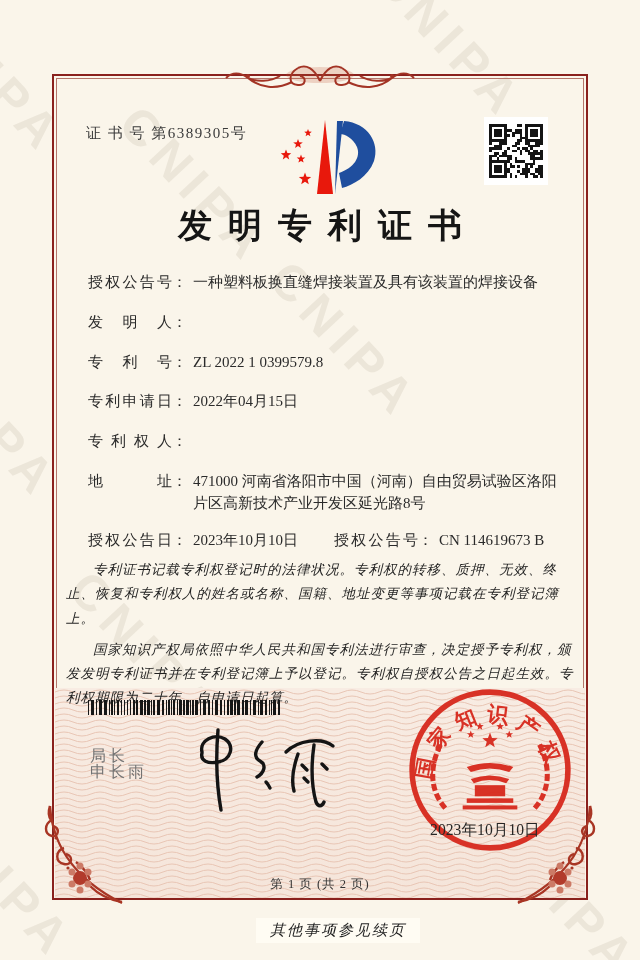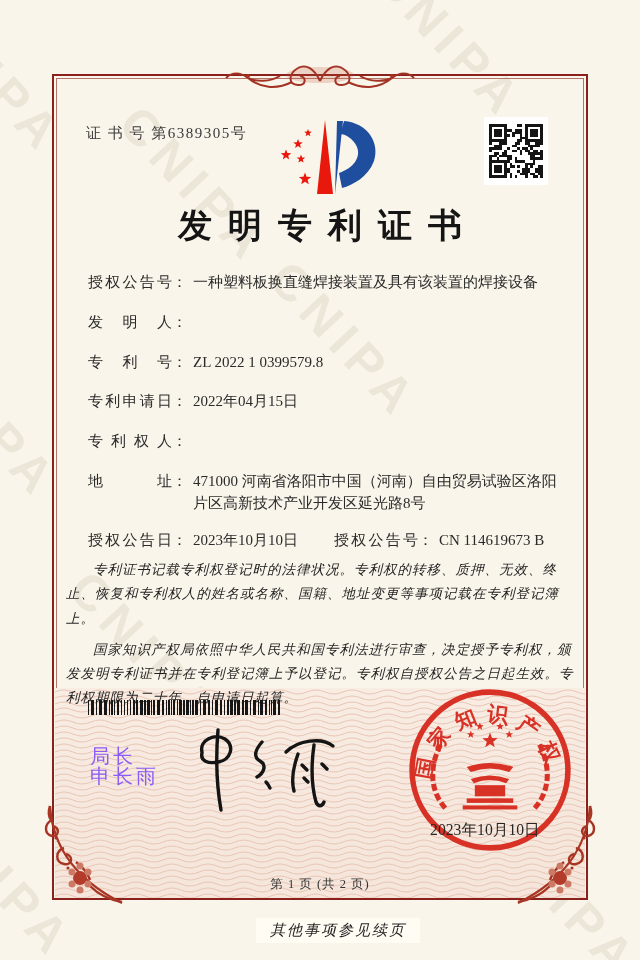--- a/index.html
+++ b/index.html
@@ -51,22 +51,22 @@
   .legal{
     position:absolute;left:66px;top:558px;width:508px;
     font-size:13.5px;line-height:1.8;letter-spacing:1px;color:#1f1f1f;
     font-style:italic;
   }
   .legal p{margin:0 0 7px;text-indent:2em;}
   .barcode{position:absolute;left:88px;top:700px;width:196px;height:15px;}
   .barcode div{position:absolute;top:0;height:15px;background:#161616;}
   .officer{
     position:absolute;left:90px;top:748px;
-    font-family:Liberation Mono, monospace;
-    font-size:20px;letter-spacing:3px;color:#8b5cf6;line-height:1;
+    font-family:Liberation Sans, sans-serif;
+    font-size:16px;letter-spacing:3px;color:#737373;line-height:1;
   }
   .officer .name{}
   .signature{position:absolute;left:180px;top:720px;}
   .seal{position:absolute;left:404px;top:684px;opacity:.94;}
   .orn-top{position:absolute;left:222px;top:52px;}
   .orn-bl{position:absolute;left:42px;top:804px;}
   .orn-br{position:absolute;left:513px;top:804px;transform:scaleX(-1);}
   .page-no{
     position:absolute;left:0;right:0;top:876px;text-align:center;
     font-size:12.5px;color:#333;letter-spacing:1px;

